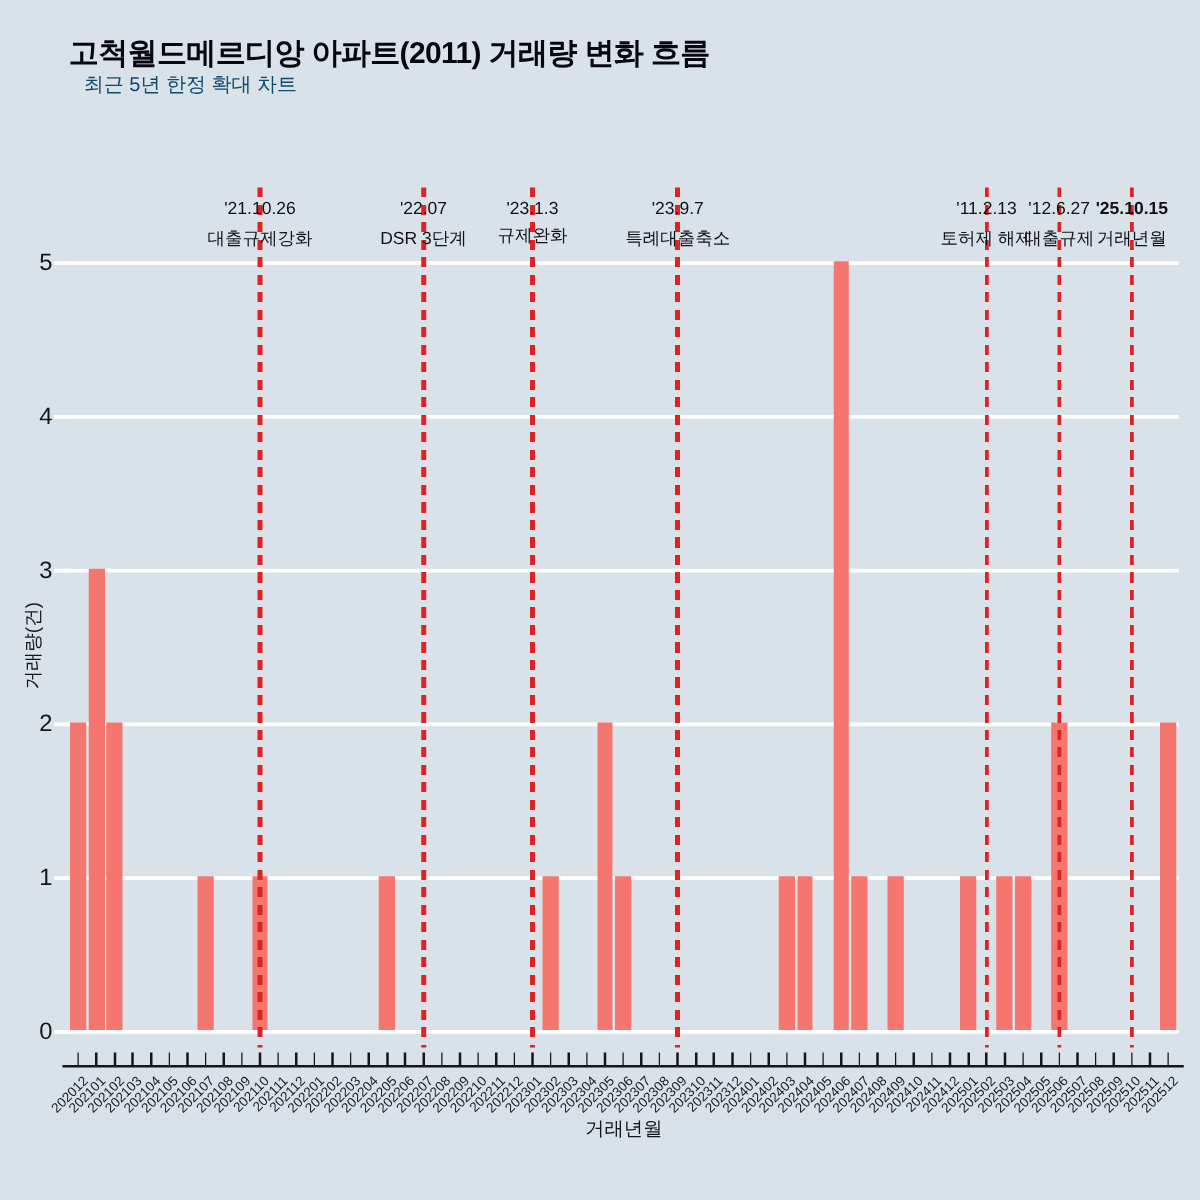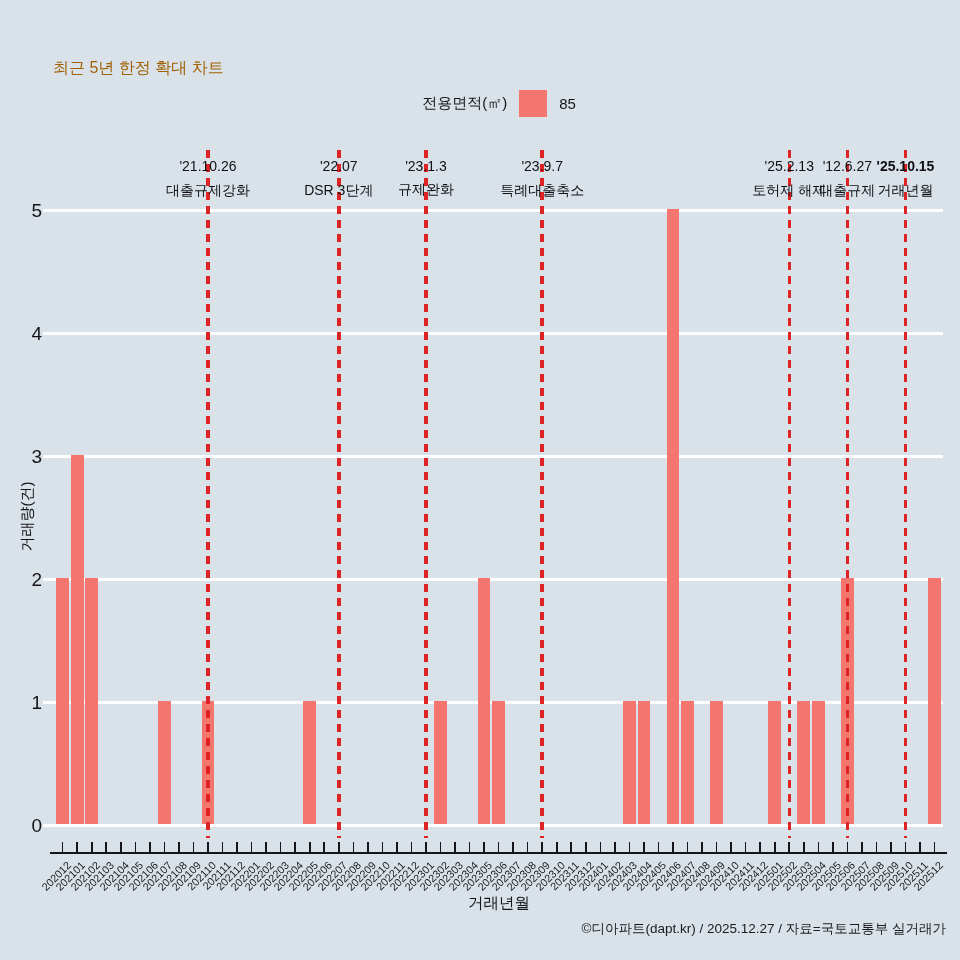--- a/index.html
+++ b/index.html
@@ -1,19 +1,19 @@
 <!DOCTYPE html>
 <html><head>
 <meta charset="utf-8">
 <style>
   html,body{margin:0;padding:0;}
   body{width:960px;height:960px;overflow:hidden;font-family:"Liberation Sans","DejaVu Sans",sans-serif;}
   .page{position:relative;width:960px;height:960px;background:#d9e2e8;}
   .title{position:absolute;left:55px;top:26px;font-size:24px;font-weight:bold;color:#07070f;letter-spacing:-0.5px;}
-  .subtitle{position:absolute;left:53px;top:58px;font-size:16px;color:#a16207;text-align:right;}
+  .subtitle{position:absolute;left:67px;top:58px;font-size:16px;color:#0c4a6e;text-align:right;}
   .legend{position:absolute;left:55px;top:90px;width:888px;display:flex;justify-content:center;align-items:center;gap:12px;}
   .legend-label{font-size:15px;color:#15151a;}
   .legend-swatch{width:28px;height:27px;display:inline-block;}
   .legend-value{font-size:15px;color:#15151a;}
   .gridline{position:absolute;height:3px;background:#ffffff;}
   .ytickmark{position:absolute;height:3px;width:12px;background:#ffffff;}
   .ylabel{position:absolute;width:34px;text-align:right;font-size:19px;color:#15151a;line-height:1;}
   .bar{position:absolute;}
   .annline{position:absolute;width:3.5px;}
   .anndate{position:absolute;font-size:14px;color:#101016;white-space:nowrap;transform:translateX(-50%);line-height:1;}
@@ -22,27 +22,23 @@
   .xtick{position:absolute;width:1.6px;background:#15151a;}
   .xlabel{position:absolute;font-size:10.8px;color:#1b1b1f;white-space:nowrap;transform:translate(-100%,0) rotate(-45deg);transform-origin:100% 0;line-height:1;padding-right:1px;}
   .yaxis-title{position:absolute;left:-33px;top:507px;font-size:15px;color:#15151a;transform:rotate(-90deg);transform-origin:center;white-space:nowrap;width:120px;text-align:center;}
   .xaxis-title{position:absolute;left:55px;top:893px;width:888px;text-align:center;font-size:15.5px;color:#15151a;}
   .footer{position:absolute;right:14px;top:920px;font-size:13.5px;color:#1b1b1f;white-space:nowrap;}
 </style>
 </head>
 <body>
 
 <div class="page" style="background: rgb(217, 226, 232);">
+  <div class="title">고척월드메르디앙 아파트(2011) 거래량 변화 흐름</div>
   <div class="subtitle">최근 5년 한정 확대 차트</div>
 
-  <div class="legend">
-    <span class="legend-label">전용면적(㎡)</span>
-    <span class="legend-swatch" style="background: rgb(244, 118, 110);"></span>
-    <span class="legend-value">85</span>
-  </div>
 
   <div id="plot">
     <div id="grid-layer">
         <div class="gridline" style="left: 50px; top: 823.5px; width: 893px; background: rgb(255, 255, 255);"></div>
         <div class="ytickmark" style="left: 43px; top: 823.5px; background: rgb(255, 255, 255);"></div>
         <div class="ylabel" style="left: 8px; top: 816px;">0</div>
         <div class="gridline" style="left: 50px; top: 700.5px; width: 893px; background: rgb(255, 255, 255);"></div>
         <div class="ytickmark" style="left: 43px; top: 700.5px; background: rgb(255, 255, 255);"></div>
         <div class="ylabel" style="left: 8px; top: 693px;">1</div>
         <div class="gridline" style="left: 50px; top: 577.5px; width: 893px; background: rgb(255, 255, 255);"></div>
@@ -86,21 +82,21 @@
         <div class="annline" style="left: 337.039px; top: 150px; height: 688px; background: repeating-linear-gradient(rgb(221, 35, 35) 0px, rgb(221, 35, 35) 8px, transparent 8px, transparent 14px);"></div>
         <div class="anndate" style="left: 338.789px; top: 159px;">'22.07</div>
         <div class="anndesc" style="left: 338.789px; top: 183px;">DSR 3단계</div>
         <div class="annline" style="left: 424.225px; top: 150px; height: 688px; background: repeating-linear-gradient(rgb(221, 35, 35) 0px, rgb(221, 35, 35) 8px, transparent 8px, transparent 14px);"></div>
         <div class="anndate" style="left: 425.975px; top: 159px;">'23.1.3</div>
         <div class="anndesc" style="left: 425.975px; top: 183px; font-family: Liberation Serif, serif;">규제완화</div>
         <div class="annline" style="left: 540.473px; top: 150px; height: 688px; background: repeating-linear-gradient(rgb(221, 35, 35) 0px, rgb(221, 35, 35) 8px, transparent 8px, transparent 14px);"></div>
         <div class="anndate" style="left: 542.223px; top: 159px;">'23.9.7</div>
         <div class="anndesc" style="left: 542.223px; top: 183px;">특례대출축소</div>
         <div class="annline" style="left: 787.5px; top: 150px; height: 688px; background: repeating-linear-gradient(rgb(221, 35, 35) 0px, rgb(221, 35, 35) 8px, transparent 8px, transparent 14px);"></div>
-        <div class="anndate" style="left: 789.25px; top: 159px;">'25.2.13</div>
+        <div class="anndate" style="left: 789.25px; top: 159px;">'11.2.13</div>
         <div class="anndesc" style="left: 789.25px; top: 183px;">토허제 해제</div>
         <div class="annline" style="left: 845.624px; top: 150px; height: 688px; background: repeating-linear-gradient(rgb(221, 35, 35) 0px, rgb(221, 35, 35) 8px, transparent 8px, transparent 14px);"></div>
         <div class="anndate" style="left: 847.374px; top: 159px;">'12.6.27</div>
         <div class="anndesc" style="left: 847.374px; top: 183px;">대출규제</div>
         <div class="annline" style="left: 903.748px; top: 150px; height: 688px; background: repeating-linear-gradient(rgb(221, 35, 35) 0px, rgb(221, 35, 35) 8px, transparent 8px, transparent 14px);"></div>
         <div class="anndate" style="left: 905.498px; top: 159px; font-weight: bold;">'25.10.15</div>
         <div class="anndesc" style="left: 905.498px; top: 183px;">거래년월</div>
       </div>
     <div id="axis-layer">
         <div class="xaxisline" style="left: 50px; top: 852px; width: 897px; background: rgb(21, 21, 26);"></div>
@@ -224,14 +220,13 @@
         <div class="xlabel" style="left: 908.498px; top: 859px;">202510</div>
         <div class="xtick" style="left: 919.229px; top: 842px; height: 10px; background: rgb(21, 21, 26);"></div>
         <div class="xlabel" style="left: 923.029px; top: 859px;">202511</div>
         <div class="xtick" style="left: 933.76px; top: 842px; height: 10px; background: rgb(21, 21, 26);"></div>
         <div class="xlabel" style="left: 937.56px; top: 859px;">202512</div>
       </div>
     <div class="yaxis-title">거래량(건)</div>
     <div class="xaxis-title">거래년월</div>
   </div>
 
-  <div class="footer">©디아파트(dapt.kr) / 2025.12.27 / 자료=국토교통부 실거래가</div>
 </div>
 
 </body></html>

